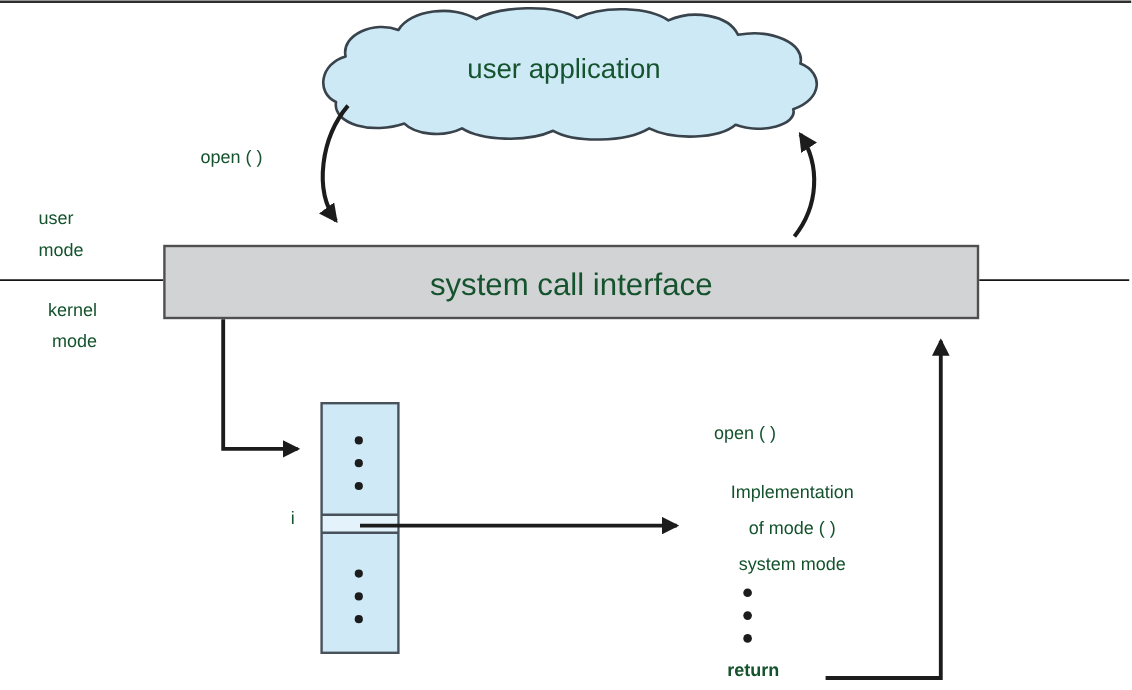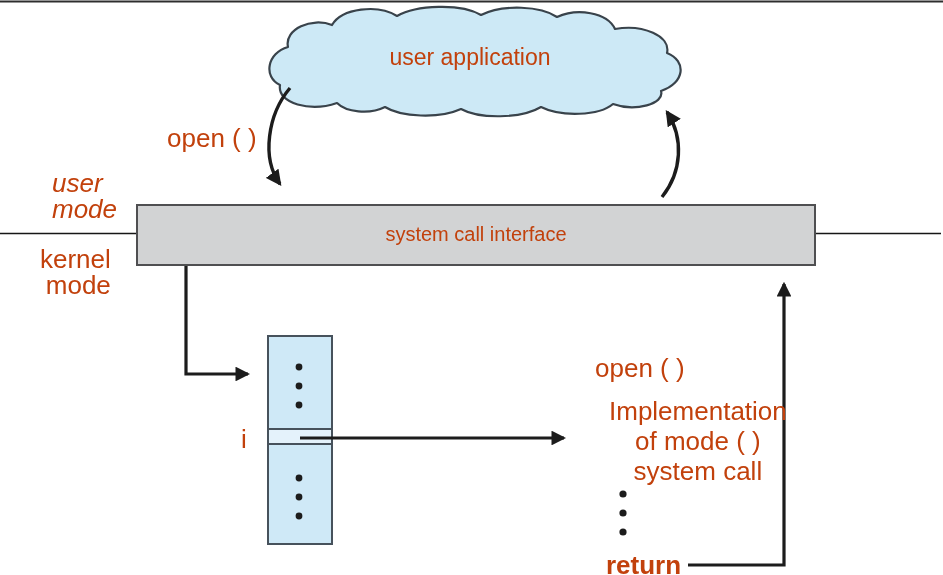--- a/index.html
+++ b/index.html
@@ -17,25 +17,25 @@
     color: #1f1f1f;
   }
   #diagram-svg {
     position: absolute;
     left: 0;
     top: 0;
   }
   .label {
     position: absolute;
     white-space: nowrap;
-    color: #c2410c;
+    color: #14532d;
     line-height: 1.2;
   }
-  .lbl-21 { font-size: 26px; }
-  .lbl-22 { font-size: 20px; }
+  .lbl-21 { font-size: 15px; }
+  .lbl-22 { font-size: 26px; }
   .lbl-23 { font-size: 23px; }
   .center { text-align: center; }
   .stack div { line-height: 26px; }
   .impl-stack div { line-height: 30px; text-align: center; }
 </style>
 </head>
 <body>
 
 <div id="stage">
 
@@ -99,37 +99,37 @@
       <circle cx="623" cy="532" r="3.6"></circle>
     </g>
 
     <polyline points="688,565 784,565 784,284" fill="none" stroke="#1c1c1c" stroke-width="3.2" marker-end="url(#ah)"></polyline>
   </svg>
 
   <div class="label lbl-23 center" style="left:330px; top:44px; width:280px;">user application</div>
 
   <div class="label lbl-21" style="left:167px; top:123px;">open ( )</div>
 
-  <div class="label lbl-21 stack" style="left:52px; top:170px;font-style:italic;">
+  <div class="label lbl-21 stack" style="left:32px; top:170px;">
     <div>user</div>
     <div>mode</div>
   </div>
 
   <div class="label lbl-21 stack" style="left:40px; top:246px;text-align:right;">
     <div>kernel</div>
     <div>mode</div>
   </div>
 
   <div class="label lbl-22 center" style="left:137px; top:222px; width:678px;">system call interface</div>
 
   <div class="label lbl-21 center" style="left:236px; top:424px; width:16px;">i</div>
 
   <div class="label lbl-21" style="left:595px; top:353px;">open ( )</div>
 
   <div class="label lbl-21 impl-stack" style="left:609px; top:396px;">
     <div>Implementation</div>
     <div>of mode ( )</div>
-    <div>system call</div>
+    <div>system mode</div>
   </div>
 
   <div class="label lbl-21" style="left:606px; top:550px;font-weight:bold;">return</div>
 
 </div>
 
 </body></html>

